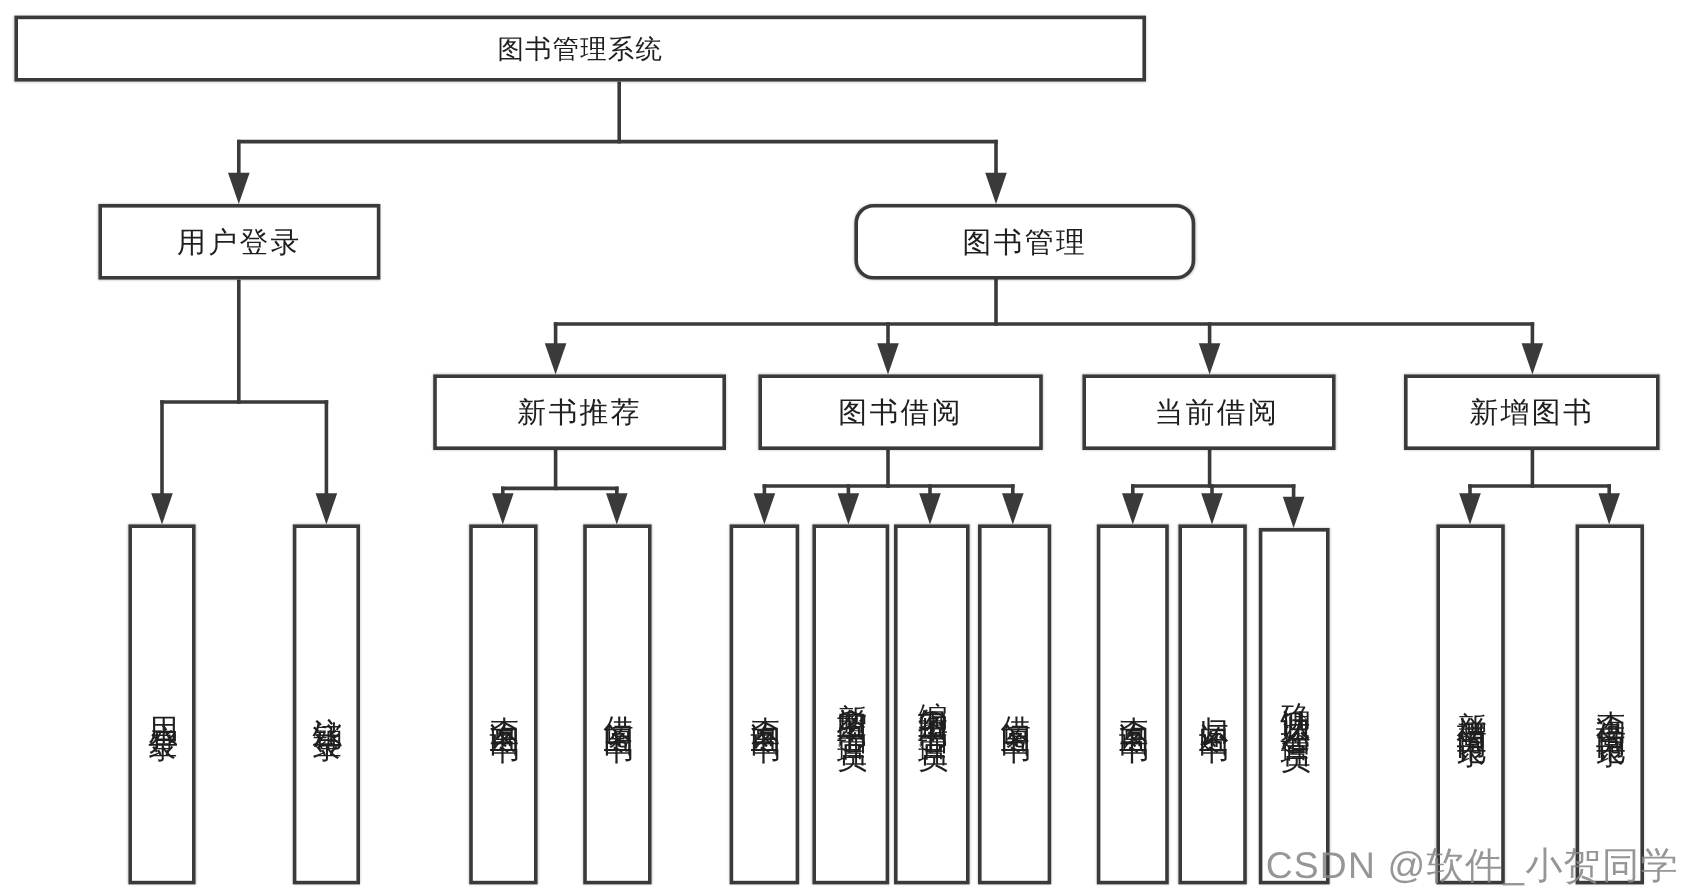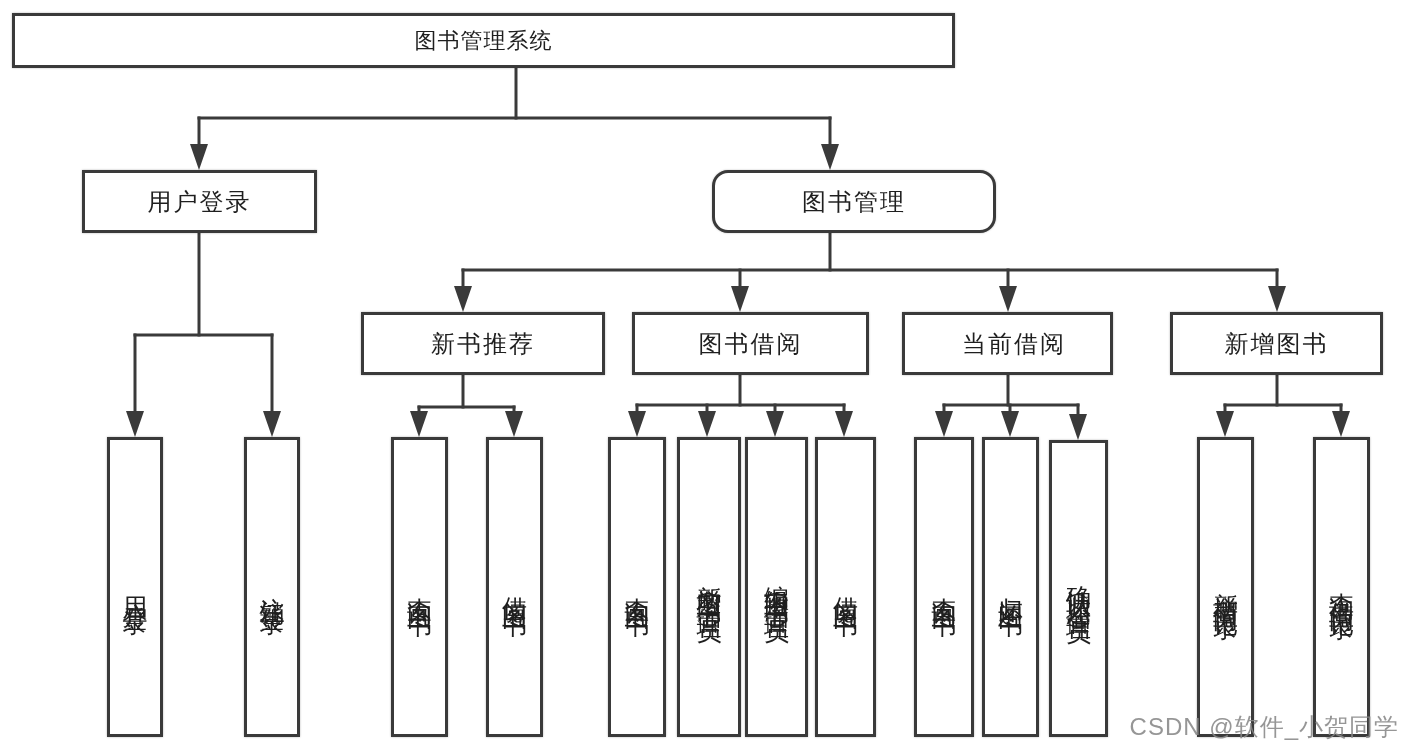--- a/index.html
+++ b/index.html
@@ -51,21 +51,21 @@
     white-space: nowrap;
   }
   .label {
     color: #1f1f1f;
   }
   .watermark {
     position: absolute;
     right: 6px;
     bottom: 4px;
     z-index: 3;
-    font-size: 24px;
+    font-size: 31px;
     color: rgba(136,136,136,0.88);
     letter-spacing: 1px;
     white-space: nowrap;
   }
 </style>
 </head>
 <body>
 
 <div class="canvas">
   <svg id="connectors" xmlns="http://www.w3.org/2000/svg" viewBox="0 0 1405 747">

